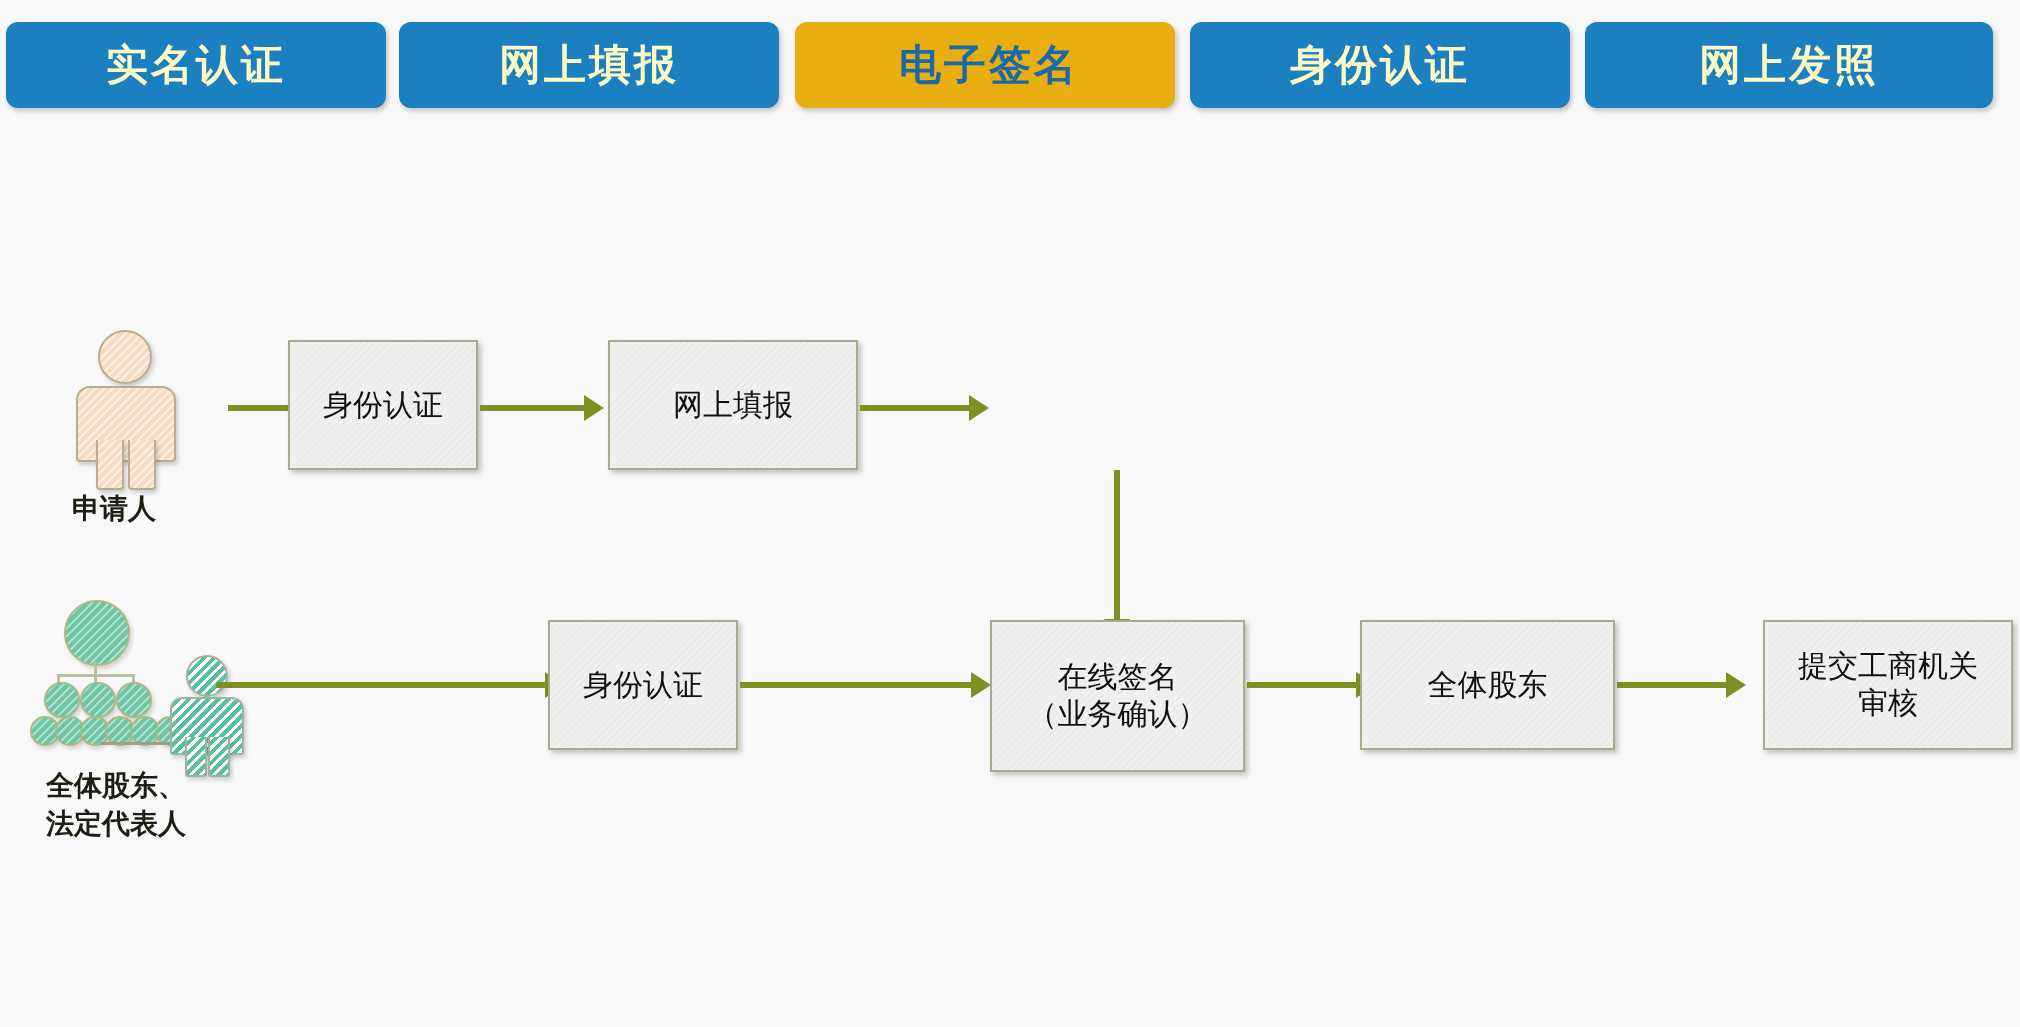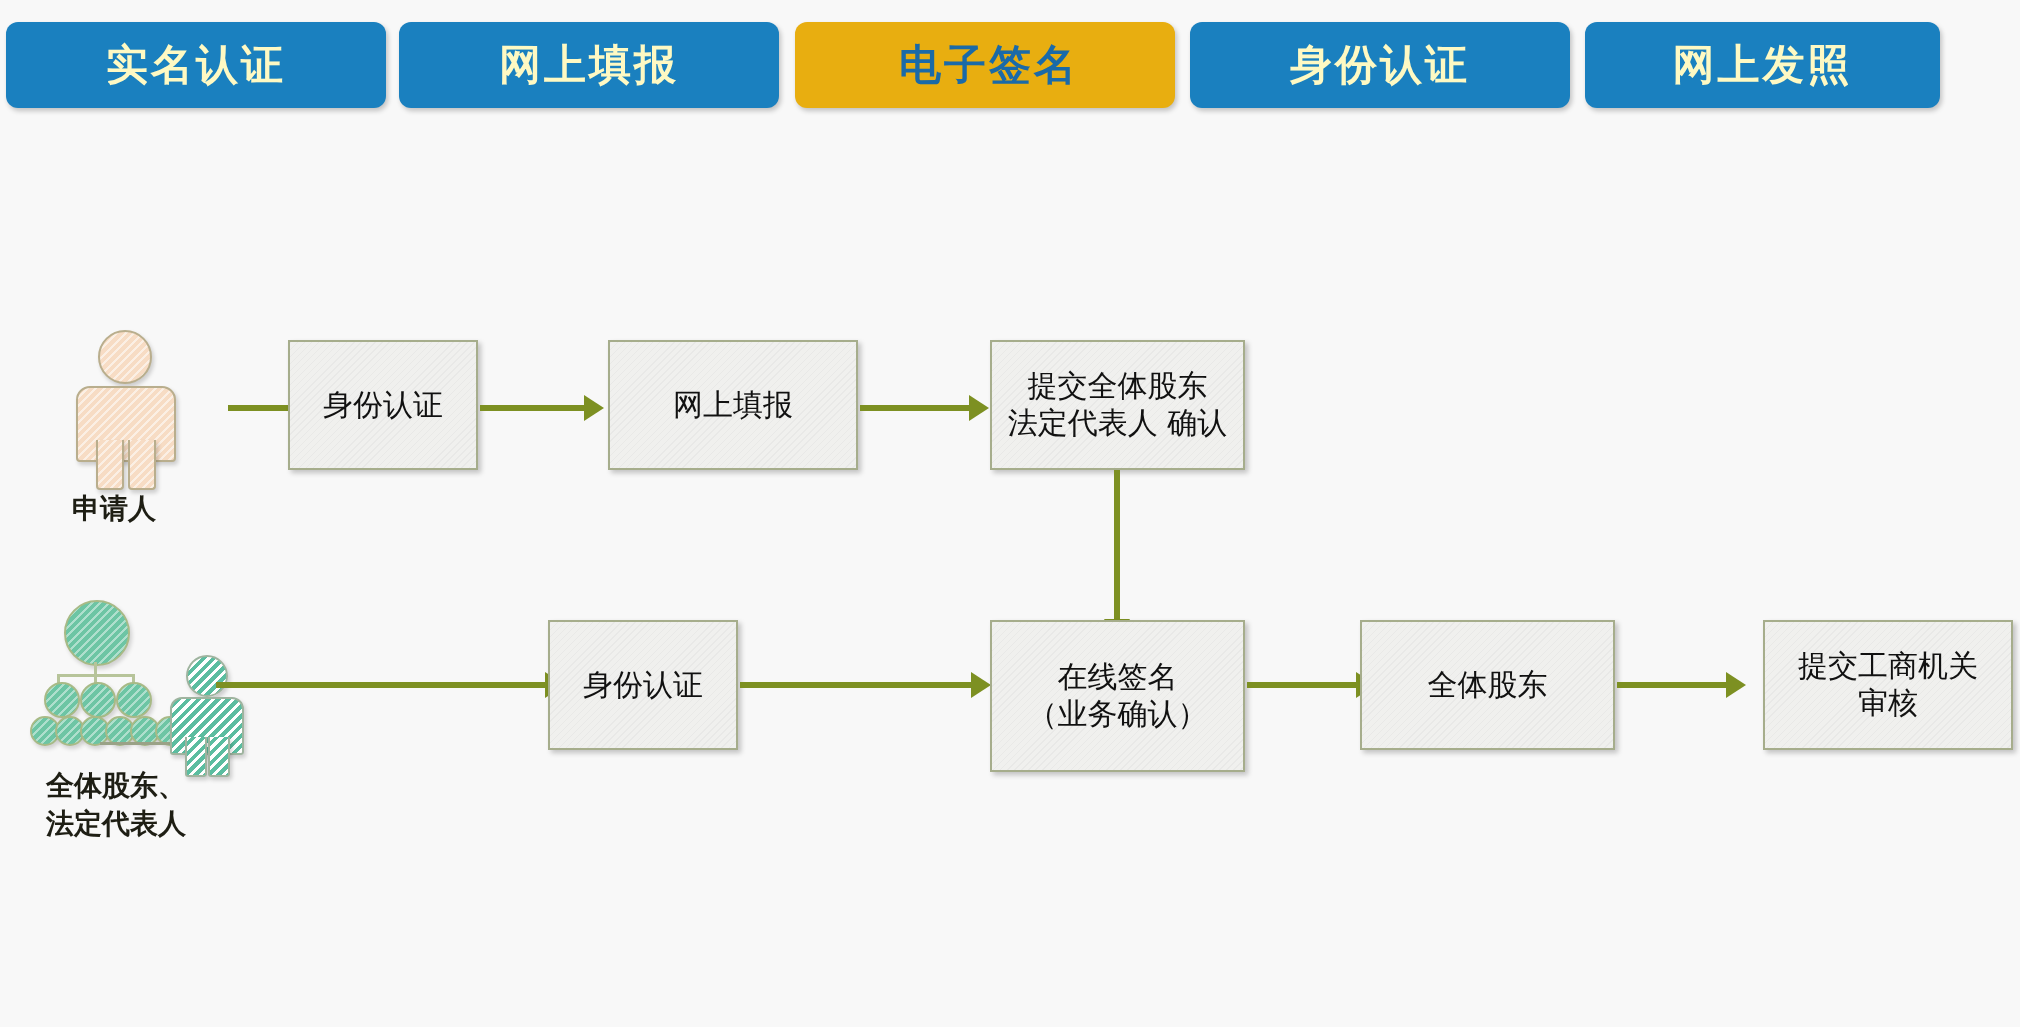--- a/index.html
+++ b/index.html
@@ -145,21 +145,21 @@
     </div>
     <div class="tab blue" style="left:399px;width:380px;">
       <span class="tab-label">网上填报</span>
     </div>
     <div class="tab gold" style="left:795px;width:380px;">
       <span class="tab-label">电子签名</span>
     </div>
     <div class="tab blue" style="left:1190px;width:380px;">
       <span class="tab-label">身份认证</span>
     </div>
-    <div class="tab blue" style="left:1585px;width:355px;text-align:right;">
+    <div class="tab blue" style="left:1585px;width:408px;text-align:right;">
       <span class="tab-label">网上发照</span>
     </div>
   </div>
 
 
   <div id="flow">
 
     <div class="person" style="left:70px;top:330px;width:112px;height:125px;">
       <div class="head peach-fill" style="left:28px;top:0px;width:50px;height:50px;"></div>
       <div class="body peach-fill" style="left:6px;top:56px;width:96px;height:72px;border-radius:14px 14px 4px 4px;"></div>
@@ -203,24 +203,20 @@
     </div>
 
     <div class="arrow-h" style="left:480px;top:405px;width:105px;"></div>
 
     <div class="node" style="left:608px;top:340px;width:250px;height:130px;">
       <span class="node-label">网上填报</span>
     </div>
 
     <div class="arrow-h" style="left:860px;top:405px;width:110px;"></div>
 
-    <div class="node" style="left:990px;top:340px;width:255px;height:130px;">
-      <span class="node-label">提交全体股东
-法定代表人 确认</span>
-    </div>
 
     <div class="arrow-v" style="left:1114px;top:470px;height:150px;"></div>
 
     <div class="arrow-h" style="left:216px;top:682px;width:330px;"></div>
 
     <div class="node" style="left:548px;top:620px;width:190px;height:130px;">
       <span class="node-label">身份认证</span>
     </div>
 
     <div class="arrow-h" style="left:740px;top:682px;width:232px;"></div>

